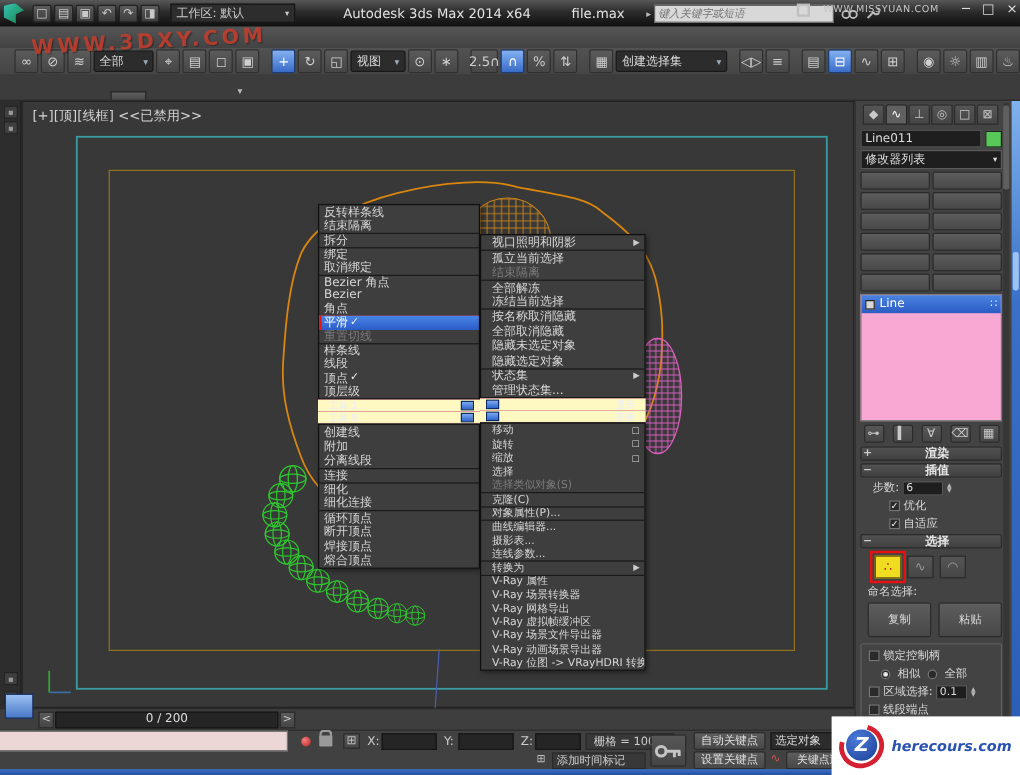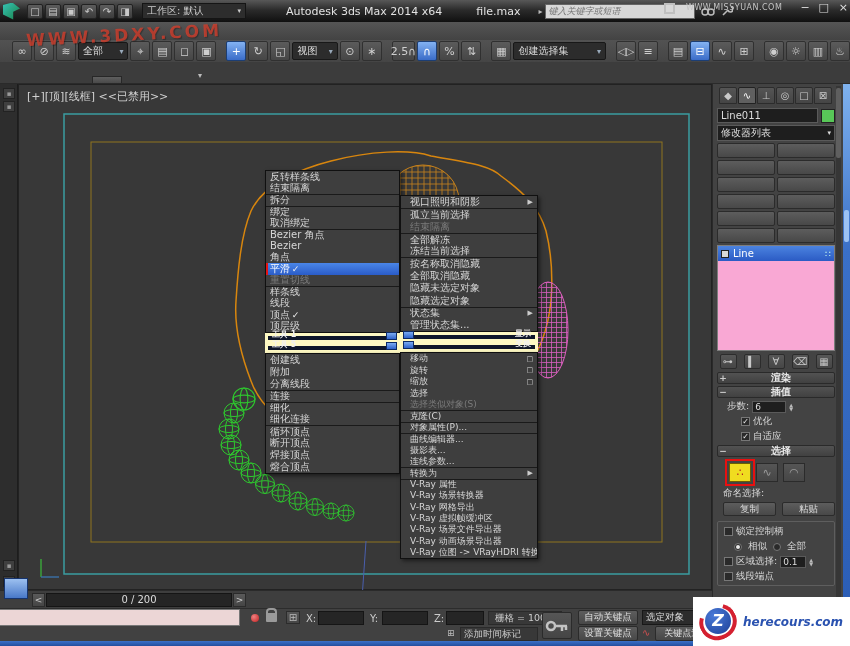--- a/index.html
+++ b/index.html
@@ -57,21 +57,21 @@
 .qcheck{width:11px;text-align:center;font-size:9px;color:#f0f0f0;visibility:hidden}
 .qitem.checked .qcheck{visibility:visible}
 .qarrow{display:none;margin-left:auto;font-size:7px;color:#ccc}
 .qitem.arrow .qarrow{display:block}
 .qboxic{display:none;margin-left:auto;font-size:7px;color:#d8d8d8}
 .qitem.boxicon .qboxic{display:block}
 .qitem.disabled{color:#7b7b7b}
 .qitem.highlight{background:linear-gradient(#4a86e8,#2a5cc8);color:#fff}
 .qitem.sep{border-top:1px solid #1a1a1a}
 .qitem.annotated::after{content:"";position:absolute;left:0;right:-12px;top:-2px;bottom:-2px;border:2px solid #e41414;pointer-events:none;z-index:5}
-.qhead{height:10px;background:#0f172a;border:3px solid #fef9c3;display:flex;align-items:flex-end;font-size:8px;font-weight:bold;color:#f0f0f0}
+.qhead{height:10px;background:#be185d;border:5px solid #fef9c3;display:flex;align-items:center;font-size:8px;font-weight:bold;color:#f0f0f0}
 .qhead .qhlabel{padding:0 4px}
 .qhL .qsq{margin-left:auto}
 .qhR{justify-content:flex-end}
 .qhR .qsq{margin-right:auto}
 .qsq{width:11px;height:8px;background:linear-gradient(#7aabf1,#2f63cc);border:1px solid #0c2a66}
 
 #cmdpanel{left:712px;top:84px;width:131px;height:524px;background:#434343;border-left:1px solid #2a2a2a;display:flex;flex-direction:column;padding:2px 8px 0 4px;gap:2px;overflow:hidden}
 #ptabs{display:flex;gap:1px;padding:1px 0 2px 2px}
 .ptab{width:18px;height:17px;display:flex;align-items:center;justify-content:center;font-size:10px;color:#c9c9c9;background:linear-gradient(#555,#454545);border:1px solid #2c2c2c;border-radius:2px 2px 0 0}
 .ptab.active{background:#606060;color:#fff;border-color:#222}
@@ -94,21 +94,21 @@
 .pfield{width:34px;height:12px;background:#1e1e1e;border:1px solid #5a5a5a;color:#ddd;font-size:9px;display:flex;align-items:center;padding:0 2px}
 .spin{display:flex;flex-direction:column;font-size:5px;color:#bbb;line-height:4px}
 .cb{width:9px;height:9px;background:#2a2a2a;border:1px solid #777;display:flex;align-items:center;justify-content:center;font-size:8px;color:#eee}
 .rb{width:8px;height:8px;border:1px solid #777;border-radius:50%;background:#2a2a2a;display:flex;align-items:center;justify-content:center}
 .rb.on::after{content:"";width:4px;height:4px;border-radius:50%;background:#e8e8e8}
 #sobrow{display:flex;gap:5px;align-items:center;padding:4px 0 3px 12px;position:relative}
 .sob{width:22px;height:19px;display:flex;align-items:center;justify-content:center;font-size:11px;color:#999;background:linear-gradient(#555,#464646);border:1px solid #2b2b2b}
 .sob.active{background:#f0dc20;color:#b02020;border-color:#705e00;position:relative}
 .sob.annotated::after{content:"";position:absolute;left:-5px;top:-5px;right:-5px;bottom:-5px;border:2px solid #e81010}
 #nsbtns{display:flex;gap:6px;padding-left:6px}
-.nsbtn{flex:1;height:14px;background:linear-gradient(#5d5d5d,#484848);border:1px solid #2b2b2b;border-radius:2px;color:#dcdcdc;font-size:9.5px;display:flex;align-items:center;justify-content:center}
+.nsbtn{flex:1;height:29px;background:linear-gradient(#5d5d5d,#484848);border:1px solid #2b2b2b;border-radius:2px;color:#dcdcdc;font-size:9.5px;display:flex;align-items:center;justify-content:center}
 #groupbox{border:1px solid #5e5e5e;border-radius:2px;margin-top:3px;padding:3px 0 2px 0;display:flex;flex-direction:column;gap:2px}
 #pscroll{position:absolute;left:836px;top:86px;width:5px;height:520px;background:#363636}
 #pscroll .handle{position:absolute;top:2px;left:0;width:5px;height:70px;background:#5f5f5f;border-radius:2px}
 
 #minicurve{left:4px;top:578px;width:24px;height:21px;background:linear-gradient(#9cc0f0,#4878c8);border:1px solid #16346e;z-index:8}
 #timeline{left:0;top:590px;width:712px;height:18px;background:#3e3e3e;border-top:1px solid #2a2a2a;display:flex;align-items:center;padding-left:32px;gap:1px}
 .tlbtn{width:13px;height:14px;background:linear-gradient(#5a5a5a,#454545);border:1px solid #2b2b2b;color:#ccc;font-size:9px;display:flex;align-items:center;justify-content:center}
 #tlvalue{width:186px;height:14px;background:#252525;border:1px solid #151515;color:#ddd;font-size:10px;display:flex;align-items:center;justify-content:center}
 #statusbar{left:0;top:608px;width:843px;height:33px;background:#414141;border-top:1px solid #2c2c2c}
 #listener-pink{position:absolute;left:0;top:0;width:240px;height:17px;background:#ecd6d6;border:1px solid #777;border-left:none}

